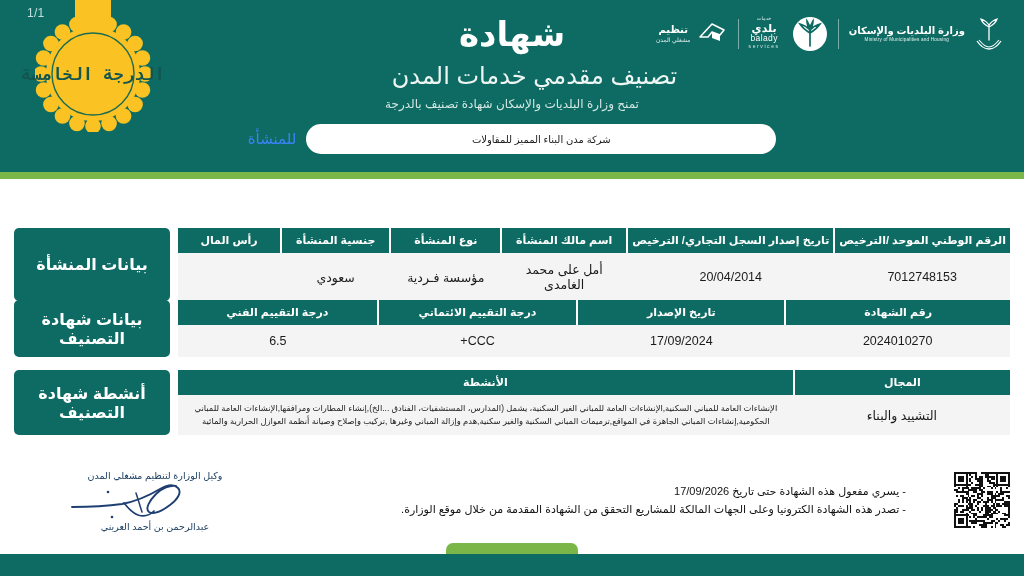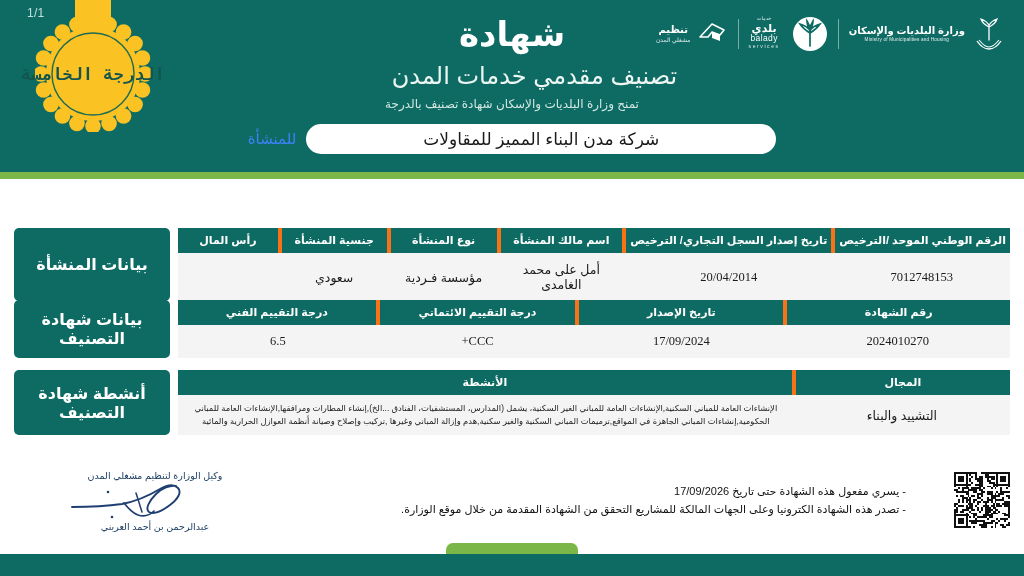--- a/index.html
+++ b/index.html
@@ -84,21 +84,21 @@
     display: flex; justify-content: center; align-items: center;
     gap: 10px;
   }
   .entity-label {
     color: #3b82f6; font-size: 15px;
   }
   .entity-pill {
     min-width: 470px; height: 30px;
     background: #ffffff; border-radius: 15px;
     display: flex; align-items: center; justify-content: center;
-    color: #1a1a1a; font-size: 17px;
+    color: #1a1a1a; font-size: 10px;
     padding: 0 18px;
   }
 
   
   .logos {
     position: absolute; top: 16px; right: 18px;
     display: flex; align-items: center; gap: 10px;
     direction: ltr;
   }
   .logo-item { display: flex; align-items: center; gap: 7px; }
@@ -142,40 +142,40 @@
     flex: 1 1 auto;
     border-collapse: collapse;
     table-layout: fixed;
     background: #f4f4f4;
   }
   .tbl th {
     background: #0d6b63;
     color: #ffffff;
     font-size: 11px; font-weight: bold;
     padding: 6px 4px;
-    border-right: 4px solid #f97316;
+    border-right: 2px solid #f97316;
     border-left: 2px solid #ffffff;
     text-align: center;
     white-space: nowrap;
   }
   .tbl th:first-child { border-right: none; }
   .tbl th:last-child  { border-left: none; }
   .tbl td {
     background: #f4f4f4;
     color: #1b1b1b;
     font-size: 12.5px;
     padding: 9px 6px;
     text-align: center;
     vertical-align: middle;
   }
   .tbl td.small {
     font-size: 8.4px; line-height: 1.55; padding: 7px 8px;
     text-align: center;
   }
-  .num { font-family: Liberation Serif, serif; font-size: 14px; }
+  .num { font-family: Liberation Sans, sans-serif; font-size: 14px; }
 
   
   .sign-block {
     position: absolute; left: 30px; top: 470px;
     width: 250px; text-align: center;
   }
   .sign-title { font-size: 9.5px; color: #1c3f63; }
   .sign-svg { display: block; margin: -2px auto -4px; }
   .sign-name { font-size: 9.5px; color: #1c3f63; }
 

